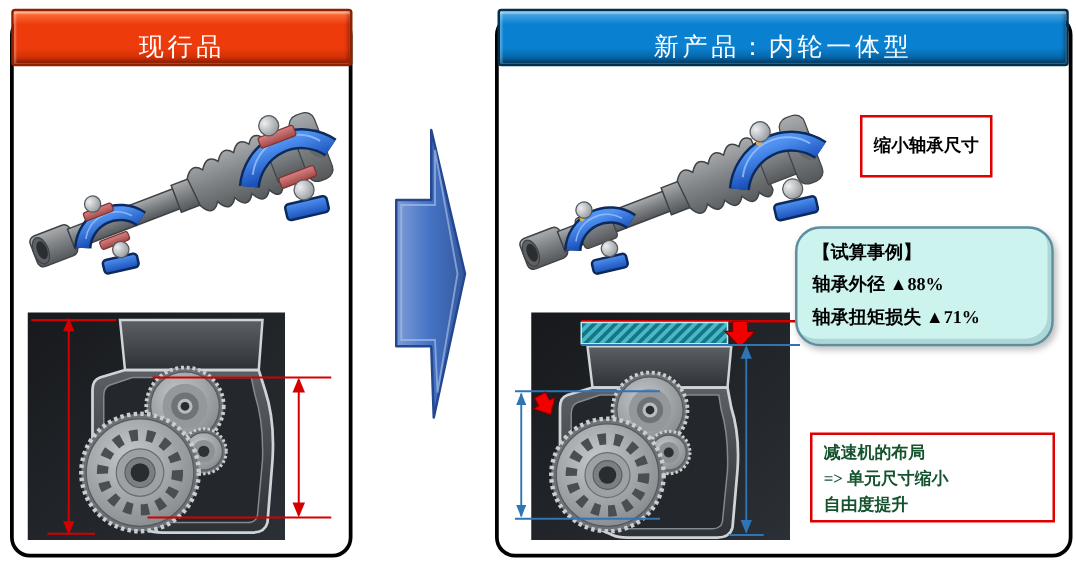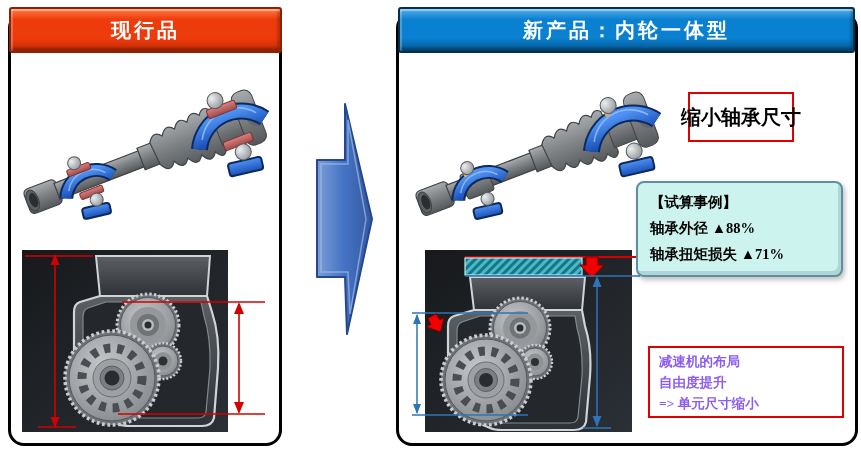--- a/index.html
+++ b/index.html
@@ -1,37 +1,37 @@
 <!DOCTYPE html>
 <html style="--header_orange: #EE3B0C; --header_blue: #0A80D1; --transition_arrow_blue: #4472C4; --box_red: #E00000; --calc_bg: #CDF3EE; --dim_red: #D40000; --dim_blue: #2E75B6; --hatch_teal: #2FA8B8; --bearing_blue: #2064D8; --inner_ring_red: #C96A6A;"><head>
 <meta charset="utf-8">
 <style>
   html,body{margin:0;padding:0;background:#ffffff;}
   .canvas{position:relative;width:861px;height:452px;background:#fff;overflow:hidden;
           font-family:"Liberation Serif",serif;}
   .panel{position:absolute;background:#fff;border:3px solid #000;border-radius:16px;}
-  .header{position:absolute;display:flex;align-items:center;justify-content:center;
-          color:#fff;font-weight:bold;font-size:20px;letter-spacing:3px;
+  .header{position:absolute;display:flex;align-items:flex-end;justify-content:center;
+          color:#fff;font-weight:normal;font-size:20px;letter-spacing:3px;
           border-radius:3px;z-index:3;
           box-shadow:inset 0 2px 1px rgba(255,255,255,.4),
                      inset 2px 0 1px rgba(255,255,255,.25),
                      inset -2px -3px 3px rgba(0,0,0,.3);}
   .header.orange{background:linear-gradient(180deg,#ff7a45 0%,var(--header_orange,#ee3b0c) 25%,var(--header_orange,#ee3b0c) 70%,#c22a02 100%);
                  border:2px solid #8f2000;}
   .header.blue{background:linear-gradient(180deg,#55aee8 0%,var(--header_blue,#0a80d1) 25%,var(--header_blue,#0a80d1) 70%,#04568f 100%);
                border:2px solid #02304f;}
   .callout{position:absolute;background:#fff;border:2px solid var(--box_red,#e00000);
            display:flex;align-items:center;justify-content:center;
-           font-weight:bold;font-size:20px;color:#000;white-space:nowrap;z-index:4;}
-  .calc{position:absolute;background:var(--calc_bg,#cdf3ee);border:2px solid #5d8fa0;border-radius:8px;
+           font-weight:bold;font-size:14px;color:#000;white-space:nowrap;z-index:4;}
+  .calc{position:absolute;background:var(--calc_bg,#cdf3ee);border:2px solid #5d8fa0;border-radius:20px;
         box-shadow:inset -3px -4px 0 rgba(30,90,110,.18), 2px 3px 5px rgba(0,0,0,.25);
         padding:6px 12px;font-weight:bold;font-size:14.5px;color:#000;z-index:4;}
   .calc p{margin:0;line-height:26px;white-space:nowrap;}
   .layoutbox{position:absolute;background:#fff;border:2px solid var(--box_red,#e00000);
-             padding:3px 9px;font-weight:bold;font-size:13.5px;color:#8b5cf6;z-index:4;}
+             padding:3px 9px;font-weight:bold;font-size:13.5px;color:#14532d;z-index:4;}
   .layoutbox p{margin:0;line-height:21px;white-space:nowrap;}
   svg.img{position:absolute;z-index:2;}
 </style>
 </head>
 <body>
 
 <div class="canvas">
 
   <svg width="0" height="0" style="position:absolute">
     <defs>
@@ -263,17 +263,17 @@
   </div>
 
   <div class="calc" style="left:636px;top:181px;width:179px;height:80px;">
     <p>【试算事例】</p>
     <p>轴承外径 ▲88%</p>
     <p>轴承扭矩损失 ▲71%</p>
   </div>
 
   <div class="layoutbox" style="left:648px;top:346px;width:174px;height:62px;">
     <p>减速机的布局</p>
+    <p>=&gt; 单元尺寸缩小</p>
     <p>自由度提升</p>
-    <p>=&gt; 单元尺寸缩小</p>
   </div>
 
 </div>
 
 </body></html>

